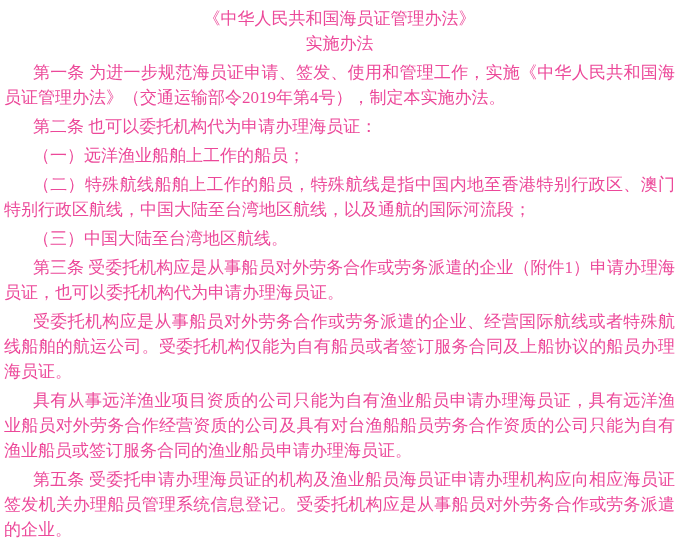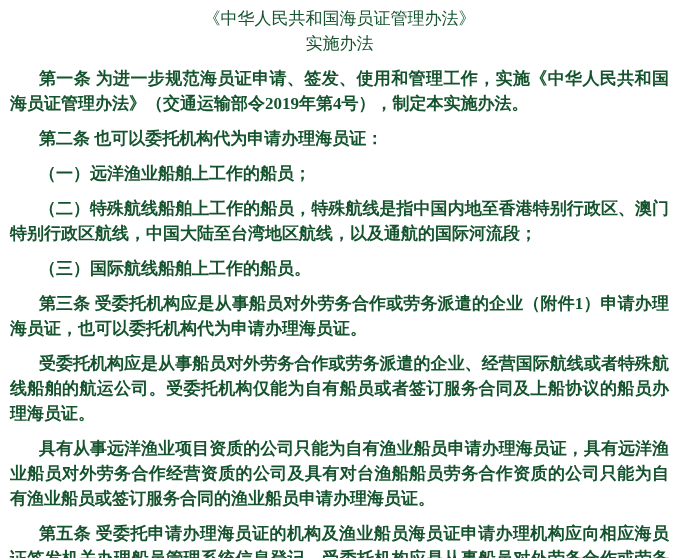--- a/index.html
+++ b/index.html
@@ -13,48 +13,47 @@
     overflow: hidden;
   }
   .doc {
     box-sizing: border-box;
     width: 680px;
     height: 558px;
     padding: 6px 1px 0 0;
     font-family: "Liberation Serif", "DejaVu Serif", serif;
     font-size: 17px;
     line-height: 25px;
-    color: #14532d;
+    color: #ec4899;
     background: #ffffff;
     border-radius: 9px;
   }
   .doc-title,
   .doc-subtitle {
     text-align: center;
     font-weight: normal;
     margin: 0;
     white-space: pre-wrap;
   }
   .doc p {
-    margin: 10px;
+    margin: 4px;
     text-indent: 1.7em;
     text-align: justify;
     white-space: pre-wrap;
     word-break: break-all;
-    font-weight: bold;
   }
 </style>
 </head>
 <body>
 
 <div class="doc">
   <div class="doc-title">《中华人民共和国海员证管理办法》</div>
   <div class="doc-subtitle">实施办法</div>
   <p>第一条 为进一步规范海员证申请、签发、使用和管理工作，实施《中华人民共和国海员证管理办法》（交通运输部令2019年第4号），制定本实施办法。</p>
   <p>第二条 也可以委托机构代为申请办理海员证：</p>
   <p>（一）远洋渔业船舶上工作的船员；</p>
   <p>（二）特殊航线船舶上工作的船员，特殊航线是指中国内地至香港特别行政区、澳门特别行政区航线，中国大陆至台湾地区航线，以及通航的国际河流段；</p>
-  <p>（三）国际航线船舶上工作的船员。</p>
+  <p>（三）中国大陆至台湾地区航线。</p>
   <p>第三条 受委托机构应是从事船员对外劳务合作或劳务派遣的企业（附件1）申请办理海员证，也可以委托机构代为申请办理海员证。</p>
   <p>受委托机构应是从事船员对外劳务合作或劳务派遣的企业、经营国际航线或者特殊航线船舶的航运公司。受委托机构仅能为自有船员或者签订服务合同及上船协议的船员办理海员证。</p>
   <p>具有从事远洋渔业项目资质的公司只能为自有渔业船员申请办理海员证，具有远洋渔业船员对外劳务合作经营资质的公司及具有对台渔船船员劳务合作资质的公司只能为自有渔业船员或签订服务合同的渔业船员申请办理海员证。</p>
   <p>第五条 受委托申请办理海员证的机构及渔业船员海员证申请办理机构应向相应海员证签发机关办理船员管理系统信息登记。受委托机构应是从事船员对外劳务合作或劳务派遣的企业。</p>
 </div>
 
 </body></html>

